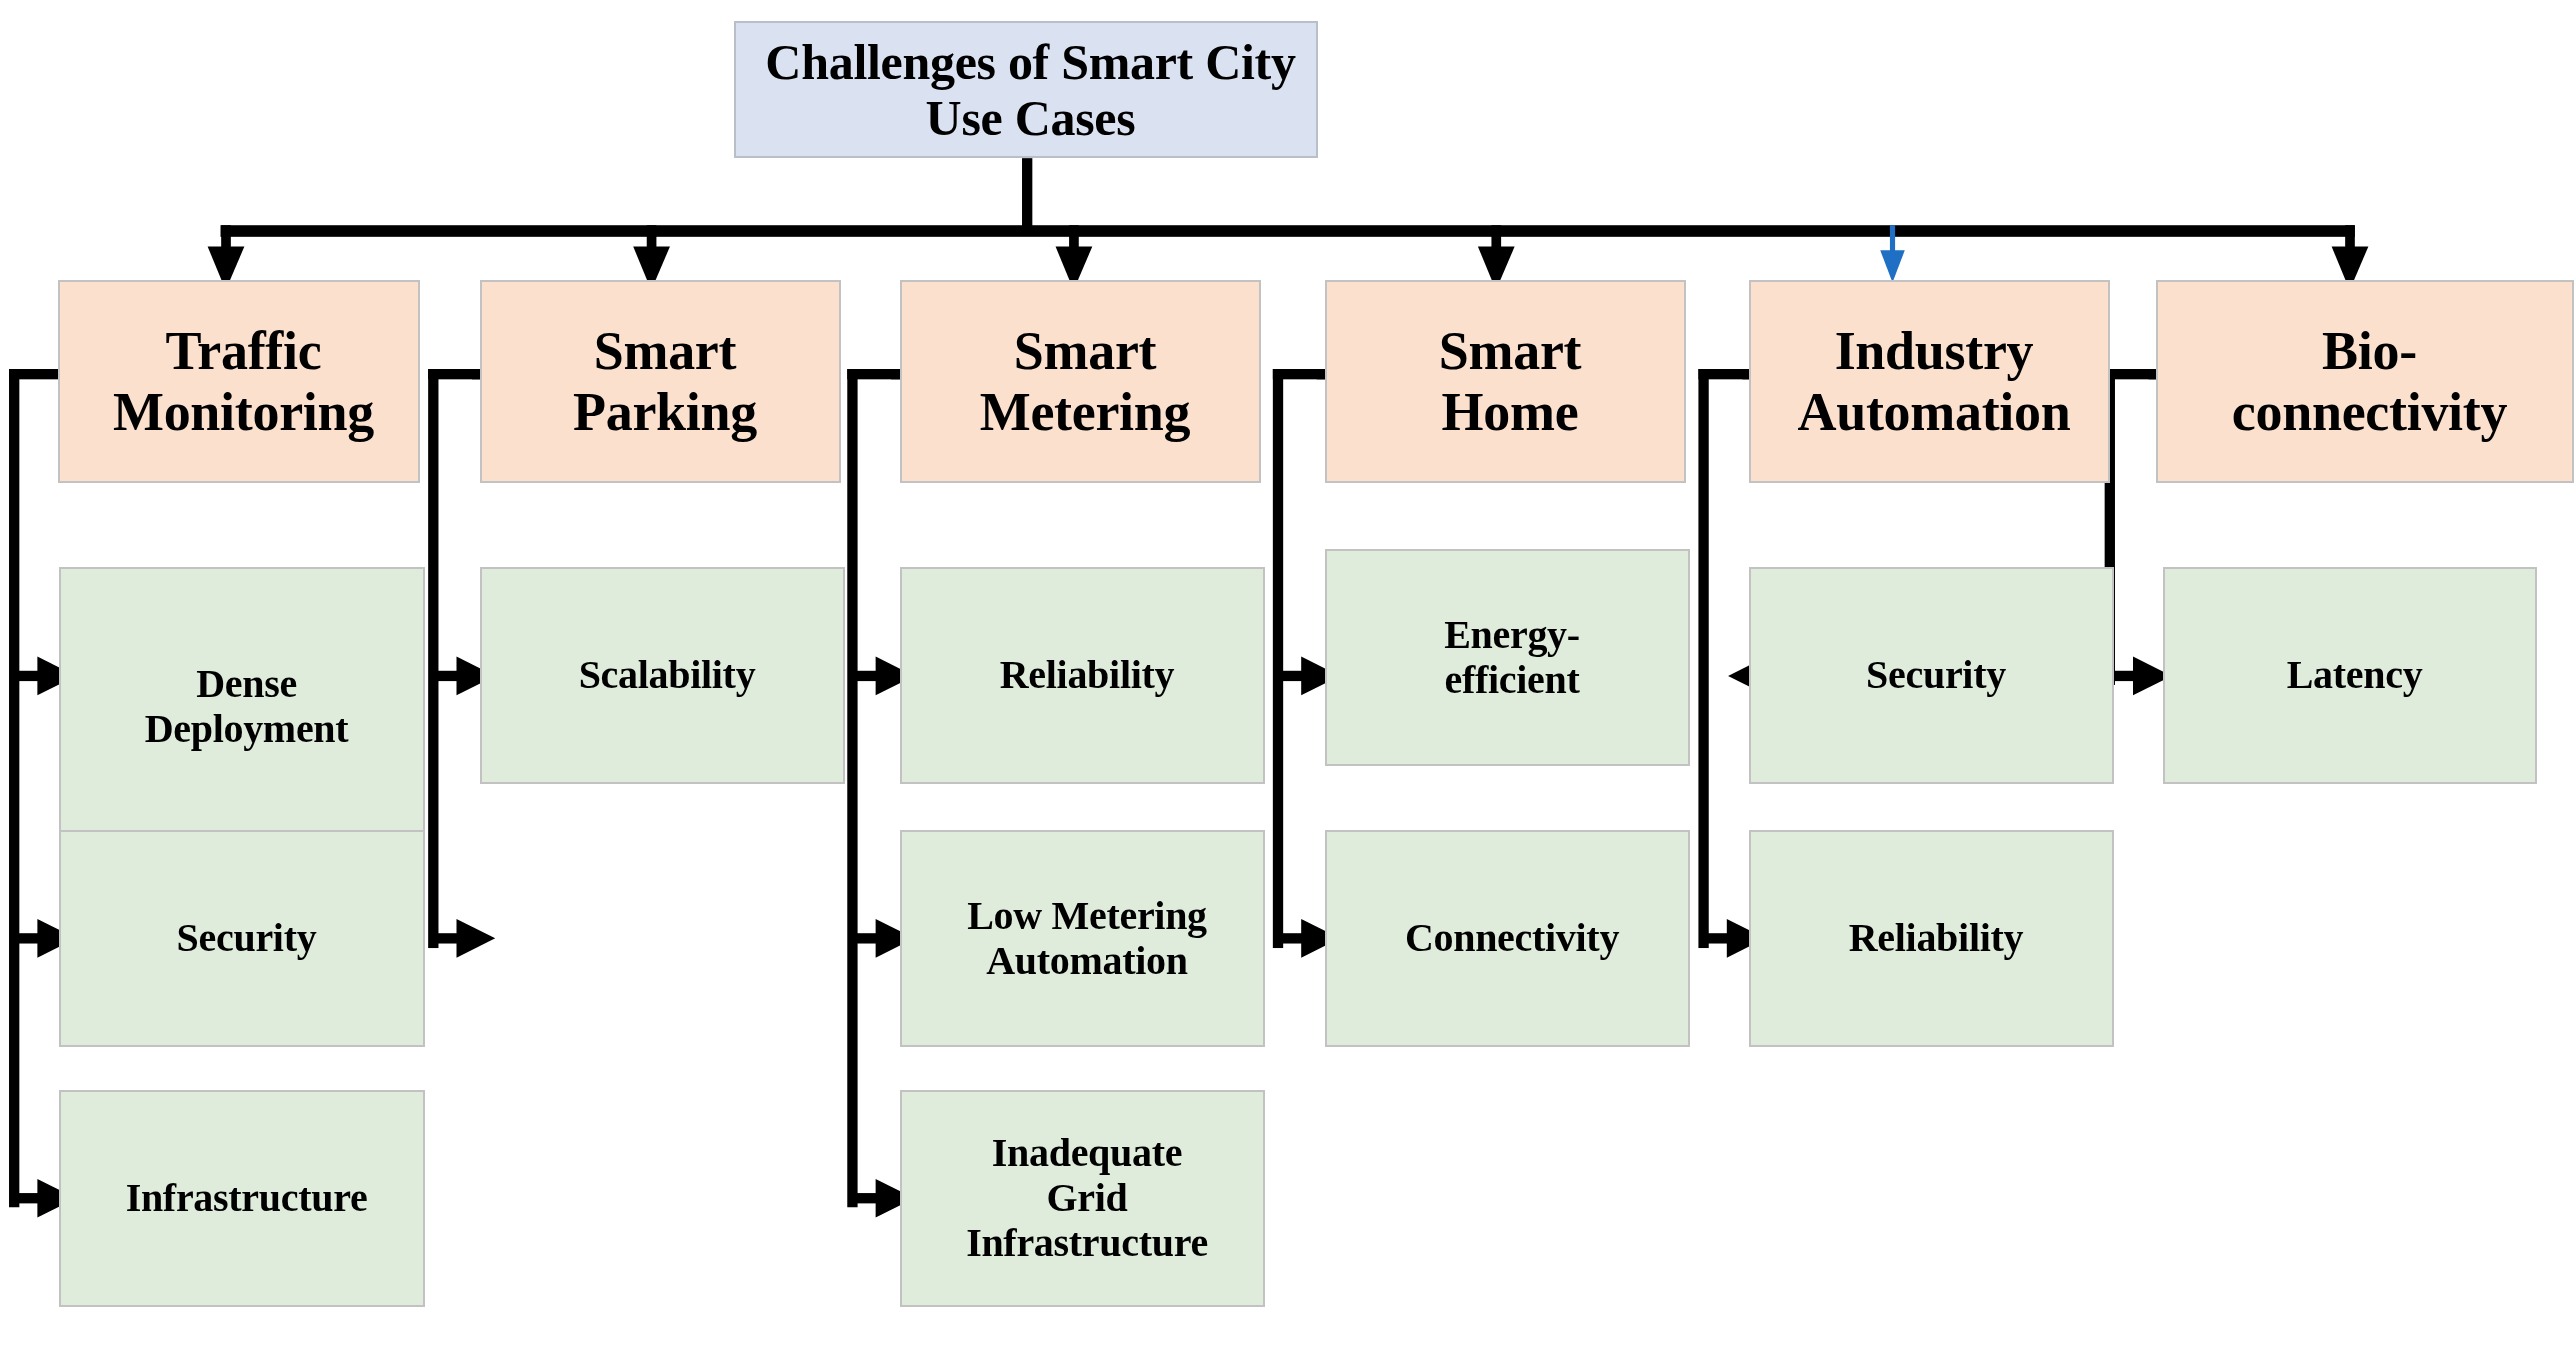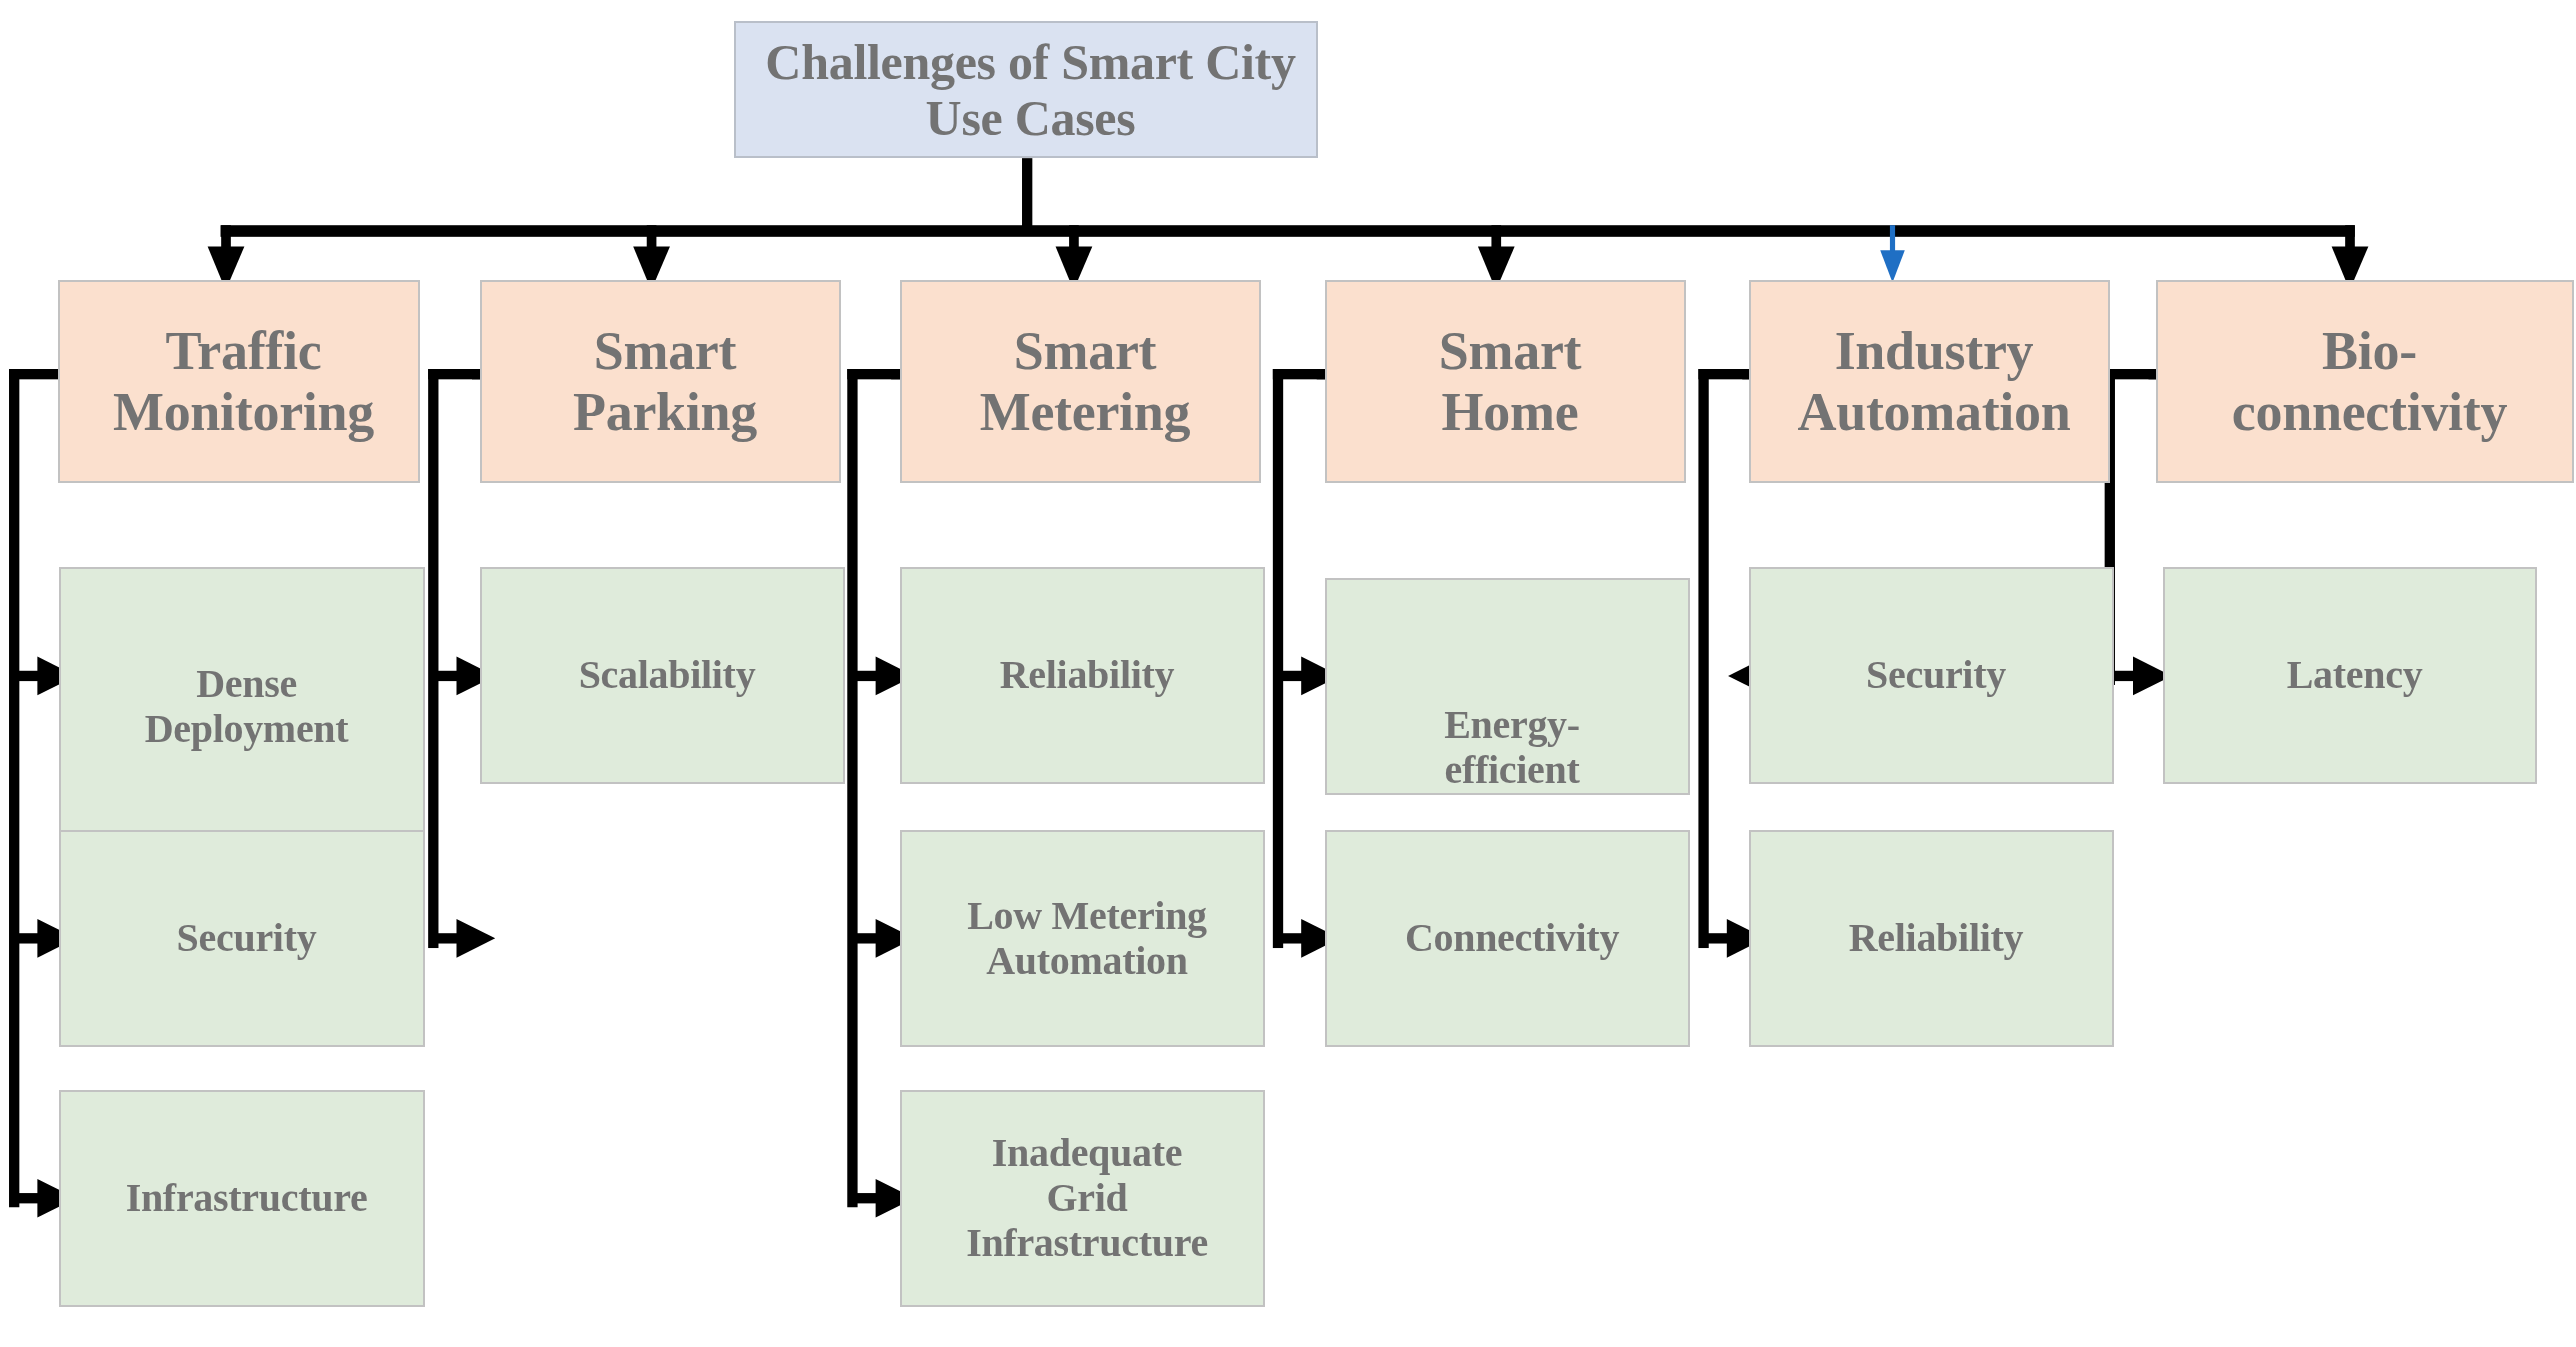--- a/index.html
+++ b/index.html
@@ -26,21 +26,21 @@
     height: 1348px;
   }
   .node-box {
     position: absolute;
     box-sizing: border-box;
     display: flex;
     align-items: center;
     justify-content: center;
     text-align: center;
     border: 2.6px solid #bdbdbd;
-    color: #737373;
+    color: #000000;
     font-weight: bold;
     line-height: 1.12;
     letter-spacing: -0.3px;
     font-family: "Liberation Serif", "DejaVu Serif", serif;
     padding-left: 9px;
   }
   .node-root {
     background: #dae2f1;
     border-color: #b9bfc9;
     font-size: 50px;
@@ -223,21 +223,21 @@
   <div class="node-box node-leaf" style="left:900px;top:830px;width:365px;height:217px;">
     <span class="node-label">Low Metering
 Automation</span>
   </div>
   <div class="node-box node-leaf" style="left:900px;top:1090px;width:365px;height:217px;">
     <span class="node-label">Inadequate
 Grid
 Infrastructure</span>
   </div>
 
-  <div class="node-box node-leaf" style="left:1325px;top:578px;width:365px;height:217px;align-items:flex-end;">
+  <div class="node-box node-leaf" style="left:1325px;top:549px;width:365px;height:217px;">
     <span class="node-label">Energy-
 efficient</span>
   </div>
   <div class="node-box node-leaf" style="left:1325px;top:830px;width:365px;height:217px;">
     <span class="node-label">Connectivity</span>
   </div>
 
   <div class="node-box node-leaf" style="left:1749px;top:567px;width:365px;height:217px;">
     <span class="node-label">Security</span>
   </div>

